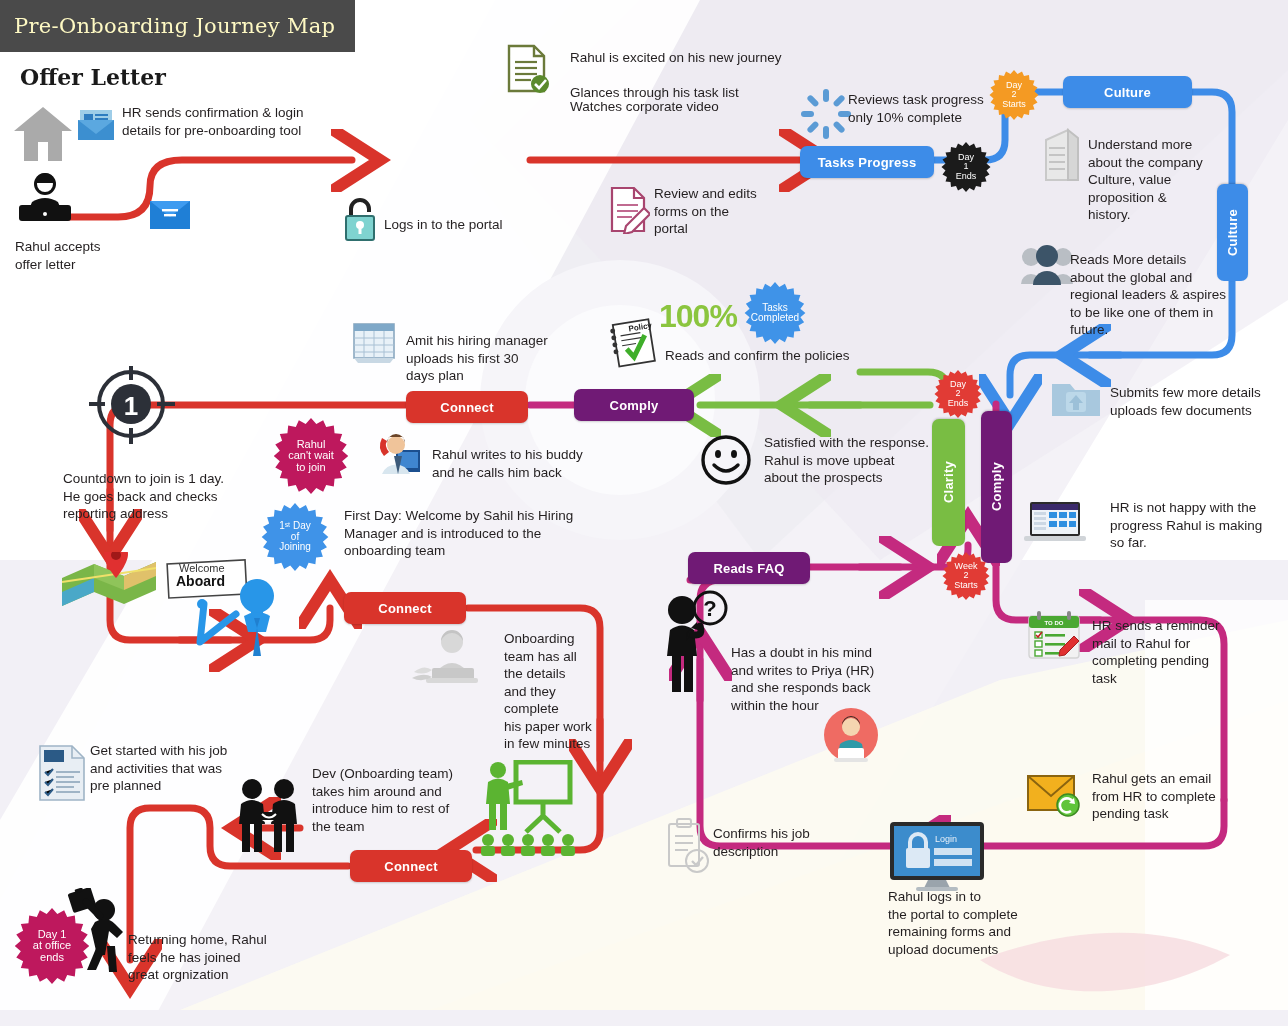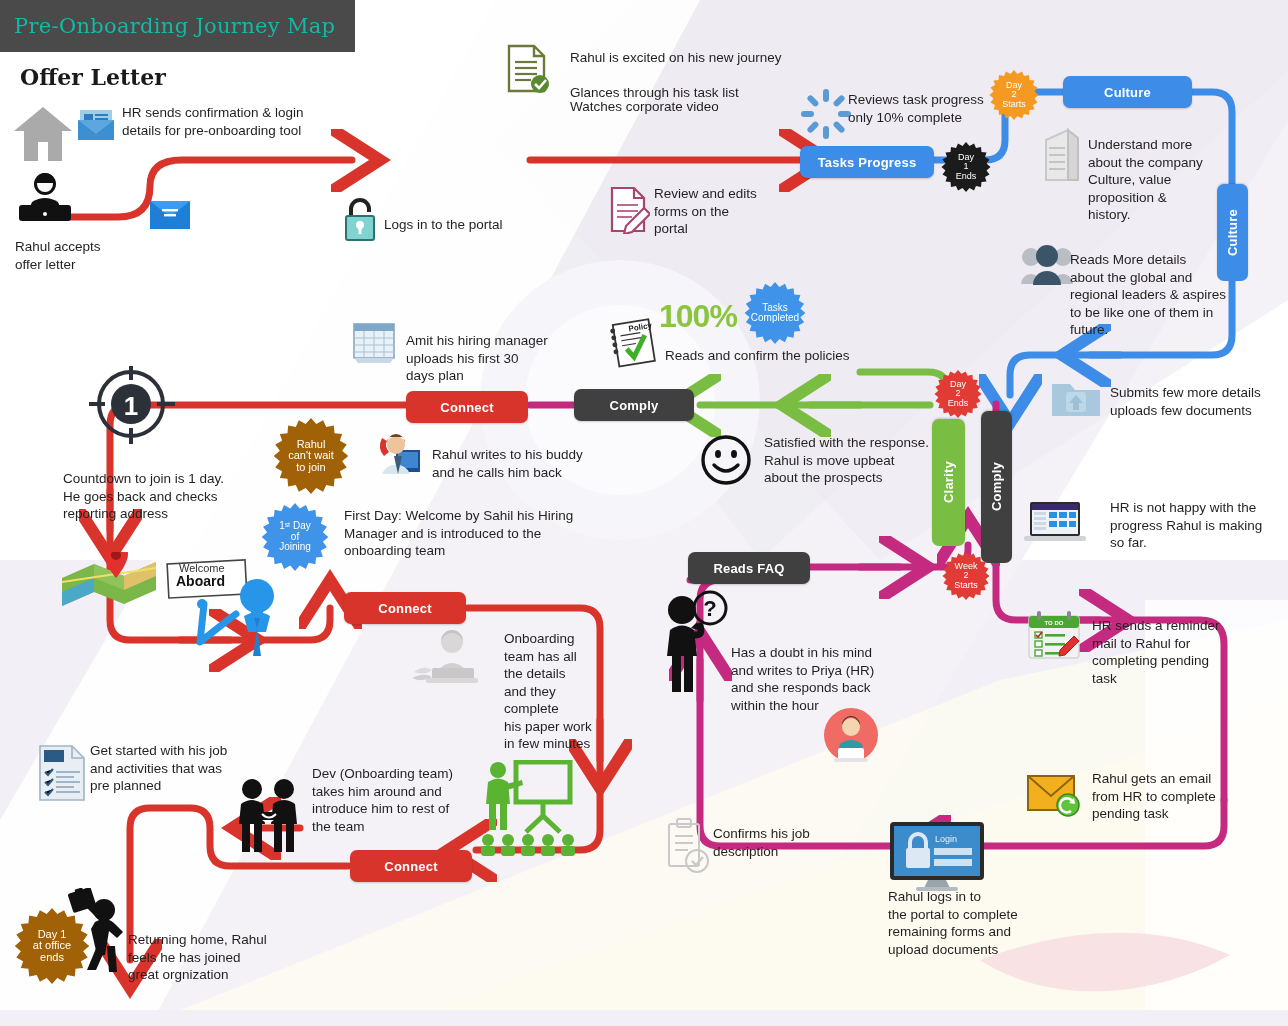--- a/index.html
+++ b/index.html
@@ -22,48 +22,48 @@
   
   .pill {
     position:absolute; z-index:5;
     display:flex; align-items:center; justify-content:center;
     color:#fff; font-weight:bold; border-radius:7px;
     letter-spacing:.2px; text-align:center;
     box-shadow:0 1px 2px rgba(0,0,0,.18);
   }
   .pill.red      { background:#d9342b; }
   .pill.blue     { background:#3d8ce8; }
-  .pill.magenta  { background:#404040; }
+  .pill.magenta  { background:#701a75; }
   .pill.green    { background:#79bd43; }
   .pill.vert {
     writing-mode:vertical-rl; text-orientation:mixed;
     transform:rotate(180deg);
   }
 
   
   .burst {
     position:absolute; z-index:6;
     display:flex; align-items:center; justify-content:center;
     color:#fff; text-align:center; line-height:1.04;
     clip-path:polygon(50% 0%,57% 8%,66% 3%,70% 12%,80% 10%,81% 20%,91% 21%,88% 30%,97% 35%,91% 43%,99% 50%,91% 57%,97% 65%,88% 70%,91% 79%,81% 80%,80% 90%,70% 88%,66% 97%,57% 92%,50% 100%,43% 92%,34% 97%,30% 88%,20% 90%,19% 80%,9% 79%,12% 70%,3% 65%,9% 57%,1% 50%,9% 43%,3% 35%,12% 30%,9% 21%,19% 20%,20% 10%,30% 12%,34% 3%,43% 8%);
   }
   .burst.black  { background:#1b1b1b; }
   .burst.orange { background:#f49a23; }
   .burst.red    { background:#e13b35; }
-  .burst.green  { background:#a16207; }
+  .burst.green  { background:#be185d; }
   .burst.blue   { background:#3f93e8; }
 
   
   .txt { position:absolute; z-index:6; color:#231f20; line-height:1.30; }
   .ttl-bar {
     position:absolute; left:0; top:0; width:355px; height:52px;
     background:#4a4a4a; z-index:7;
     display:flex; align-items:center; padding-left:14px;
   }
-  .ttl-bar span { color:#14b8a6; font-family:"DejaVu Serif", serif; font-size:21px; letter-spacing:.3px; }
+  .ttl-bar span { color:#fef9c3; font-family:"DejaVu Serif", serif; font-size:21px; letter-spacing:.3px; }
   .section-head {
     position:absolute; z-index:7;
     font-family:"DejaVu Serif", serif; font-weight:bold; color:#1a1a1a;
   }
 
   
   .ic { position:absolute; z-index:6; }
   .ic svg { display:block; }
   .bignum { position:absolute; z-index:6; }
 </style>

